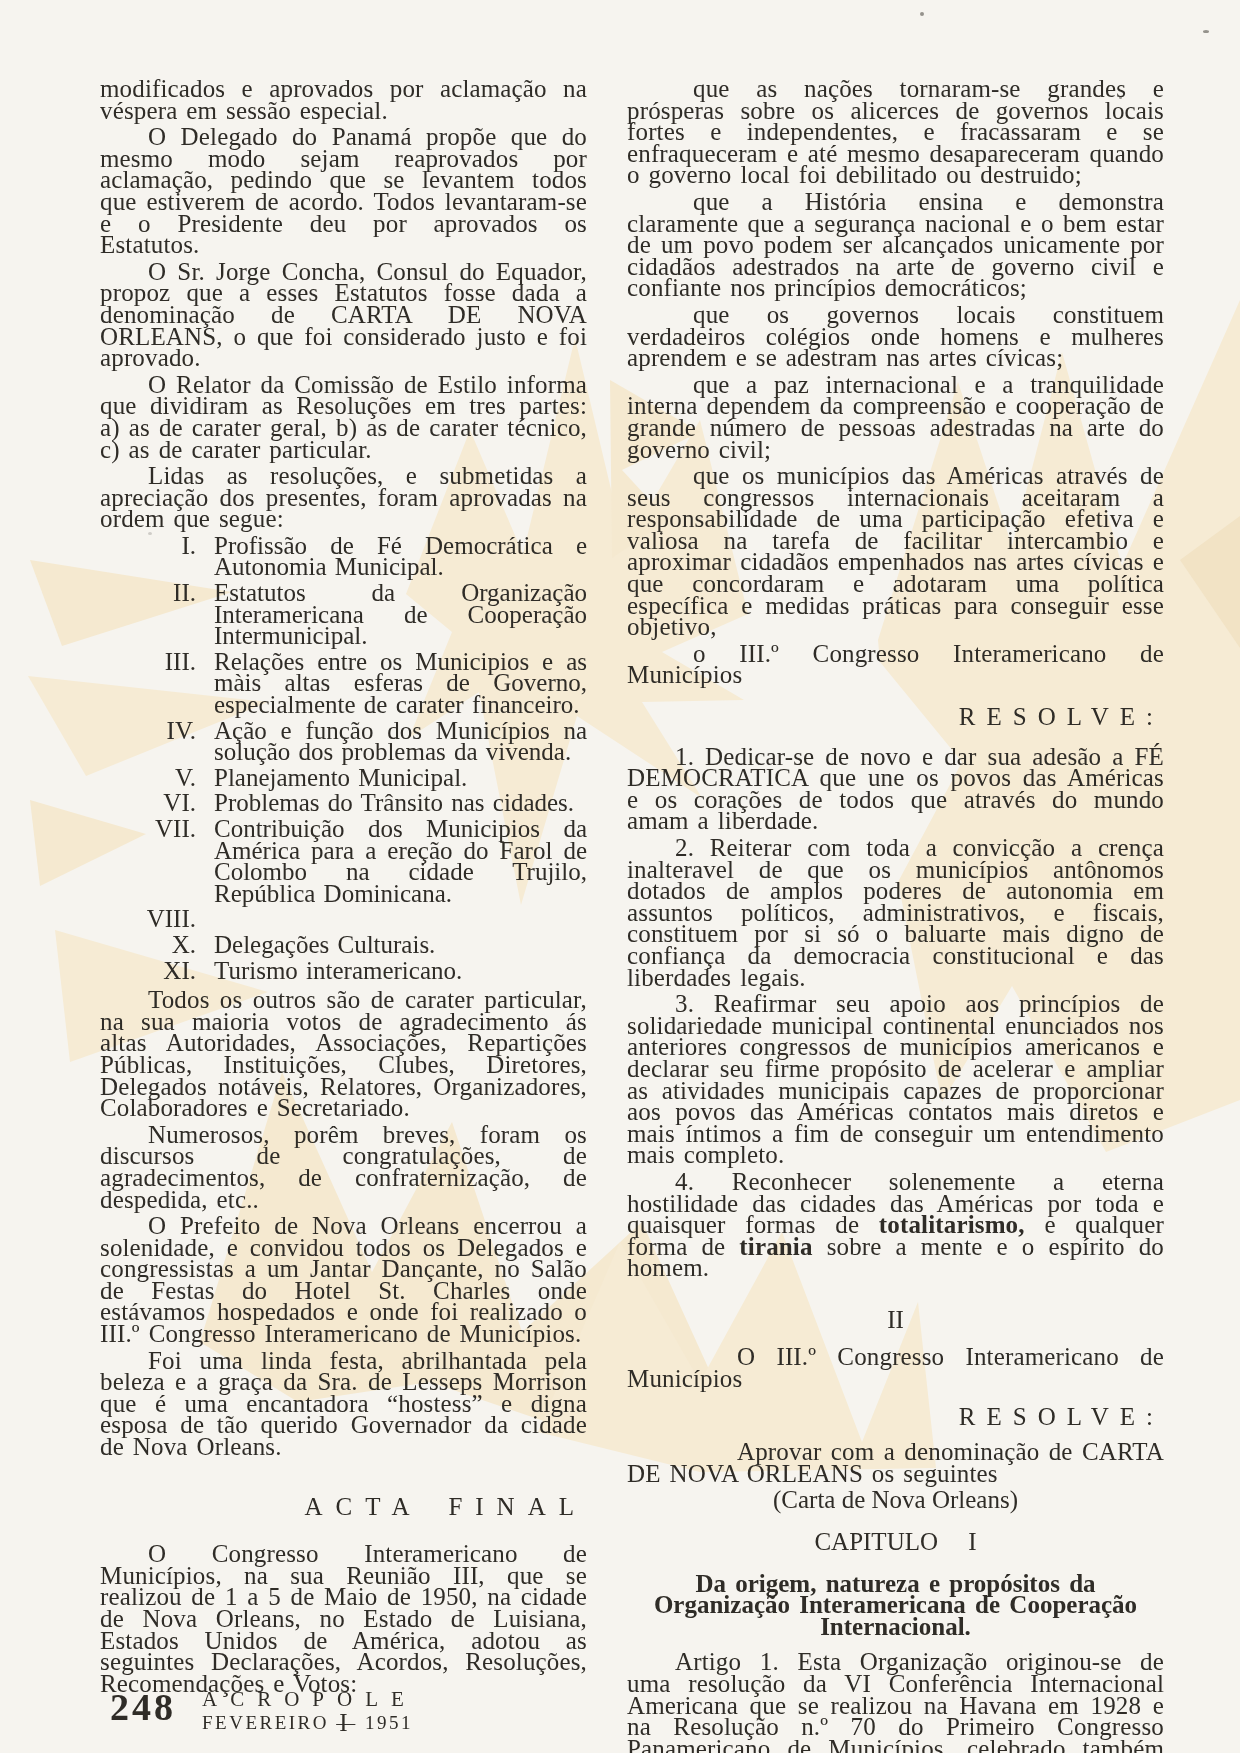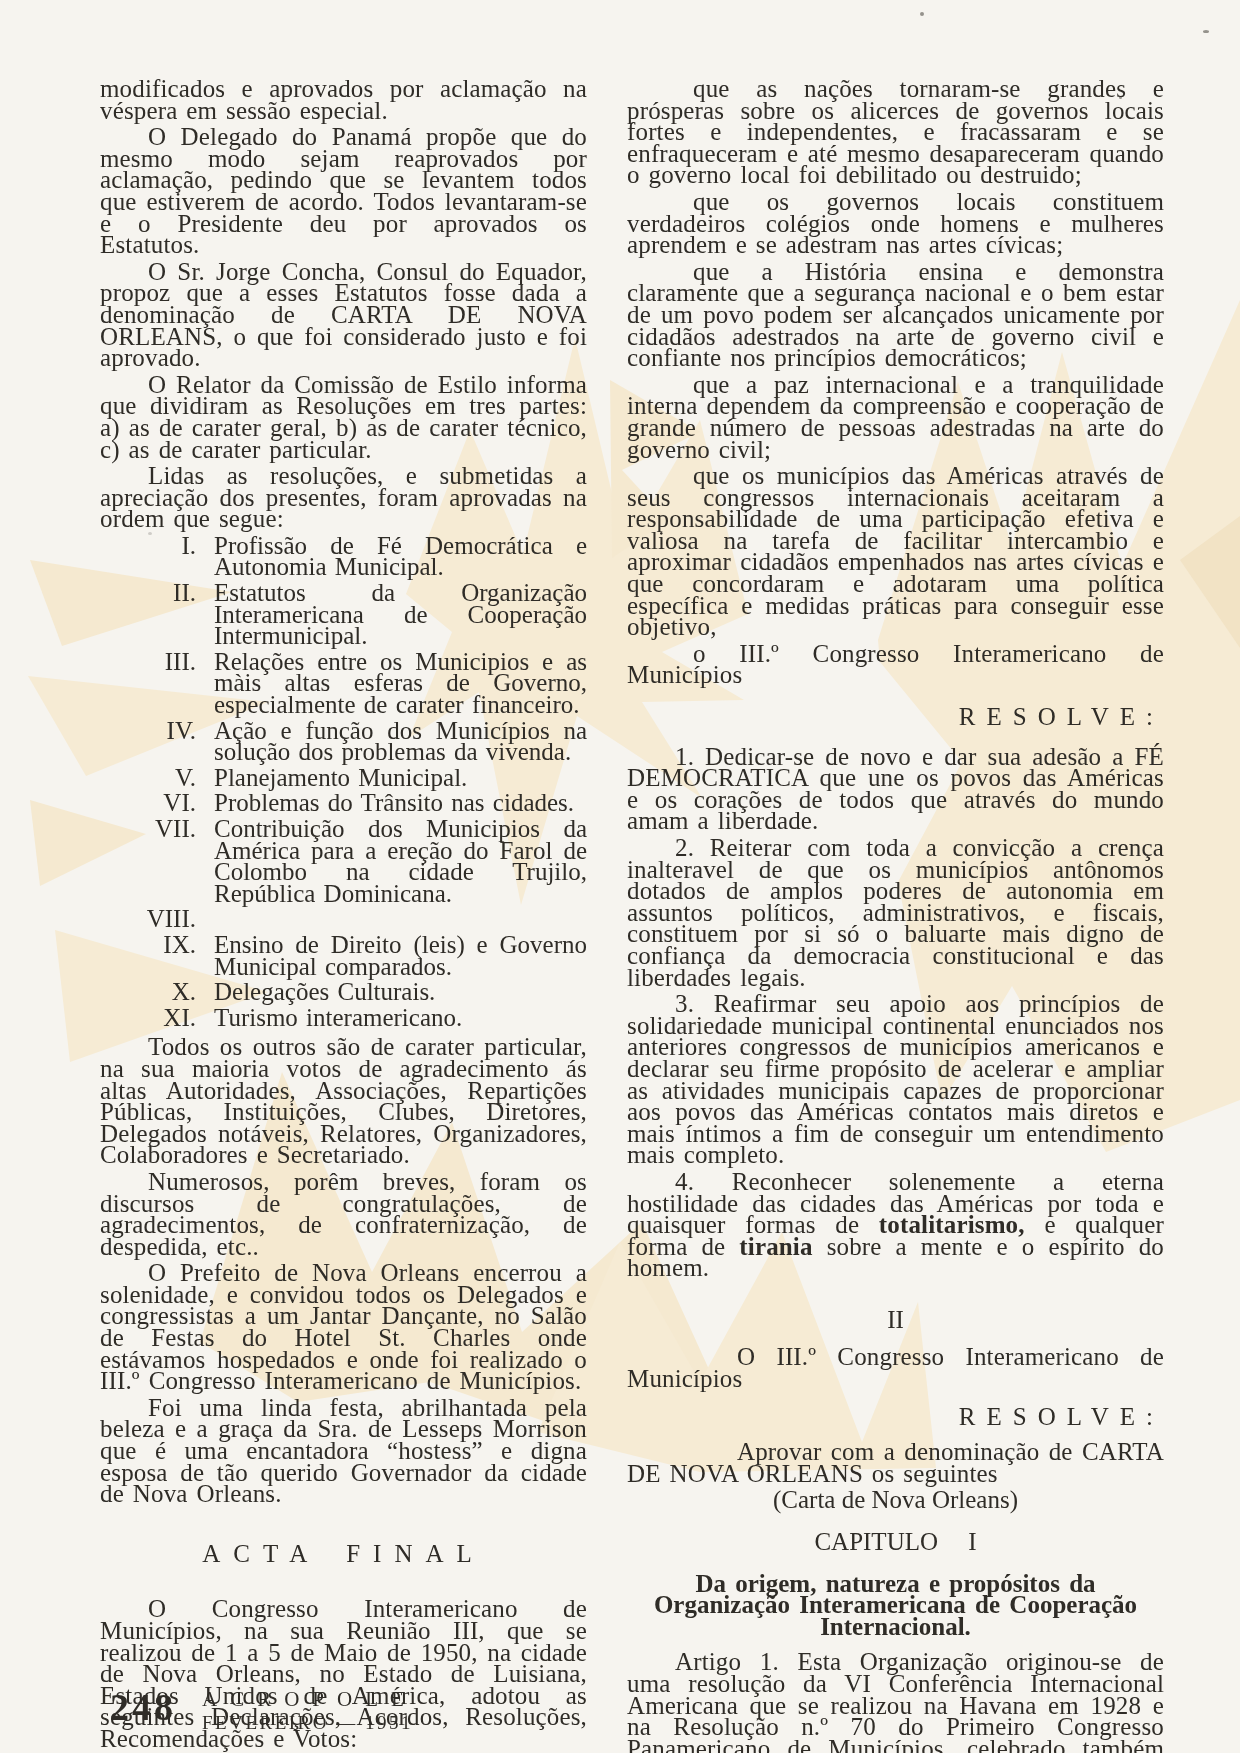--- a/index.html
+++ b/index.html
@@ -40,24 +40,24 @@
   .list-row {
     display:grid;
     grid-template-columns:96px 1fr;
     column-gap:18px;
     margin-bottom:4px;
   }
   .numeral { text-align:right; }
   .li-text { text-align:justify; word-spacing:2px; }
 
   .h-acta {
-    text-align:center;
+    text-align:right;
     letter-spacing:13px;
     word-spacing:8px;
-    margin:38px 0 34px 0;
+    margin:38px 0 26px 0;
   }
   .h-romansec { text-align:center; margin:18px 0 24px 0; }
   .h-fe {
     letter-spacing:2.2px;
     word-spacing:12px;
     margin:0 0 22px 0;
     white-space:nowrap;
   }
   .h-resolve {
     text-align:right;
@@ -170,24 +170,20 @@
           <div class="li-text">Problemas do Trânsito nas cidades.</div>
         </div>
         <div class="list-row">
           <div class="numeral">VII.</div>
           <div class="li-text">Contribuição dos Municipios da América para a ereção do Farol de Colombo na cidade Trujilo, República Dominicana.</div>
         </div>
         <div class="list-row">
           <div class="numeral">VIII.</div>
         </div>
         <div class="list-row">
-          <div class="numeral">IX.</div>
-          <div class="li-text">Ensino de Direito (leis) e Governo Municipal comparados.</div>
-        </div>
-        <div class="list-row">
           <div class="numeral">X.</div>
           <div class="li-text">Delegações Culturais.</div>
         </div>
         <div class="list-row">
           <div class="numeral">XI.</div>
           <div class="li-text">Turismo interamericano.</div>
         </div>
       </div>
 
       <p class="body indent">Todos os outros são de carater particular, na sua maioria votos de agradecimento ás altas Autoridades, Associações, Repartições Públicas, Instituições, Clubes, Diretores, Delegados notáveis, Relatores, Organizadores, Colaboradores e Secretariado.</p>
@@ -201,22 +197,22 @@
 
       <div class="h-romansec">I</div>
 
       <div class="h-fe">FÉ DEMOCRATICA E AUTONOMIA MUNICIPAL</div>
 
       <p class="body indent">CONSIDERANDO: que desde o começo da História escrita os municípios suportaram a maior carga na fundação e aperfeiçoamento das instituições sociais e governamentais;</p>
     </div>
 
     <div class="col col-right">
       <p class="body indent-lg">que as nações tornaram-se grandes e prósperas sobre os alicerces de governos locais fortes e independentes, e fracassaram e se enfraqueceram e até mesmo desapareceram quando o governo local foi debilitado ou destruido;</p>
+      <p class="body indent-lg">que a História ensina e demonstra claramente que a segurança nacional e o bem estar de um povo podem ser alcançados unicamente por cidadãos adestrados na arte de governo civil e confiante nos princípios democráticos;</p>
       <p class="body indent-lg">que os governos locais constituem verdadeiros colégios onde homens e mulheres aprendem e se adestram nas artes cívicas;</p>
-      <p class="body indent-lg">que a História ensina e demonstra claramente que a segurança nacional e o bem estar de um povo podem ser alcançados unicamente por cidadãos adestrados na arte de governo civil e confiante nos princípios democráticos;</p>
       <p class="body indent-lg">que a paz internacional e a tranquilidade interna dependem da compreensão e cooperação de grande número de pessoas adestradas na arte do governo civil;</p>
       <p class="body indent-lg">que os municípios das Américas através de seus congressos internacionais aceitaram a responsabilidade de uma participação efetiva e valiosa na tarefa de facilitar intercambio e aproximar cidadãos empenhados nas artes cívicas e que concordaram e adotaram uma política específica e medidas práticas para conseguir esse objetivo,</p>
       <p class="body indent-lg nojust">o III.º Congresso Interamericano de Municípios</p>
 
       <div class="h-resolve">RESOLVE:</div>
 
       <p class="body indent">1. Dedicar-se de novo e dar sua adesão a FÉ DEMOCRATICA que une os povos das Américas e os corações de todos que através do mundo amam a liberdade.</p>
       <p class="body indent">2. Reiterar com toda a convicção a crença inalteravel de que os municípios antônomos dotados de amplos poderes de autonomia em assuntos políticos, administrativos, e fiscais, constituem por si só o baluarte mais digno de confiança da democracia constitucional e das liberdades legais.</p>
       <p class="body indent">3. Reafirmar seu apoio aos princípios de solidariedade municipal continental enunciados nos anteriores congressos de municípios americanos e declarar seu firme propósito de acelerar e ampliar as atividades municipais capazes de proporcionar aos povos das Américas contatos mais diretos e mais íntimos a fim de conseguir um entendimento mais completo.</p>
       <p class="body indent"><span>4. Reconhecer solenemente a eterna hostilidade das cidades das Américas por toda e quaisquer formas de </span><b>totalitarismo,</b><span> e qualquer forma de </span><b>tirania</b><span> sobre a mente e o espírito do homem.</span></p>

